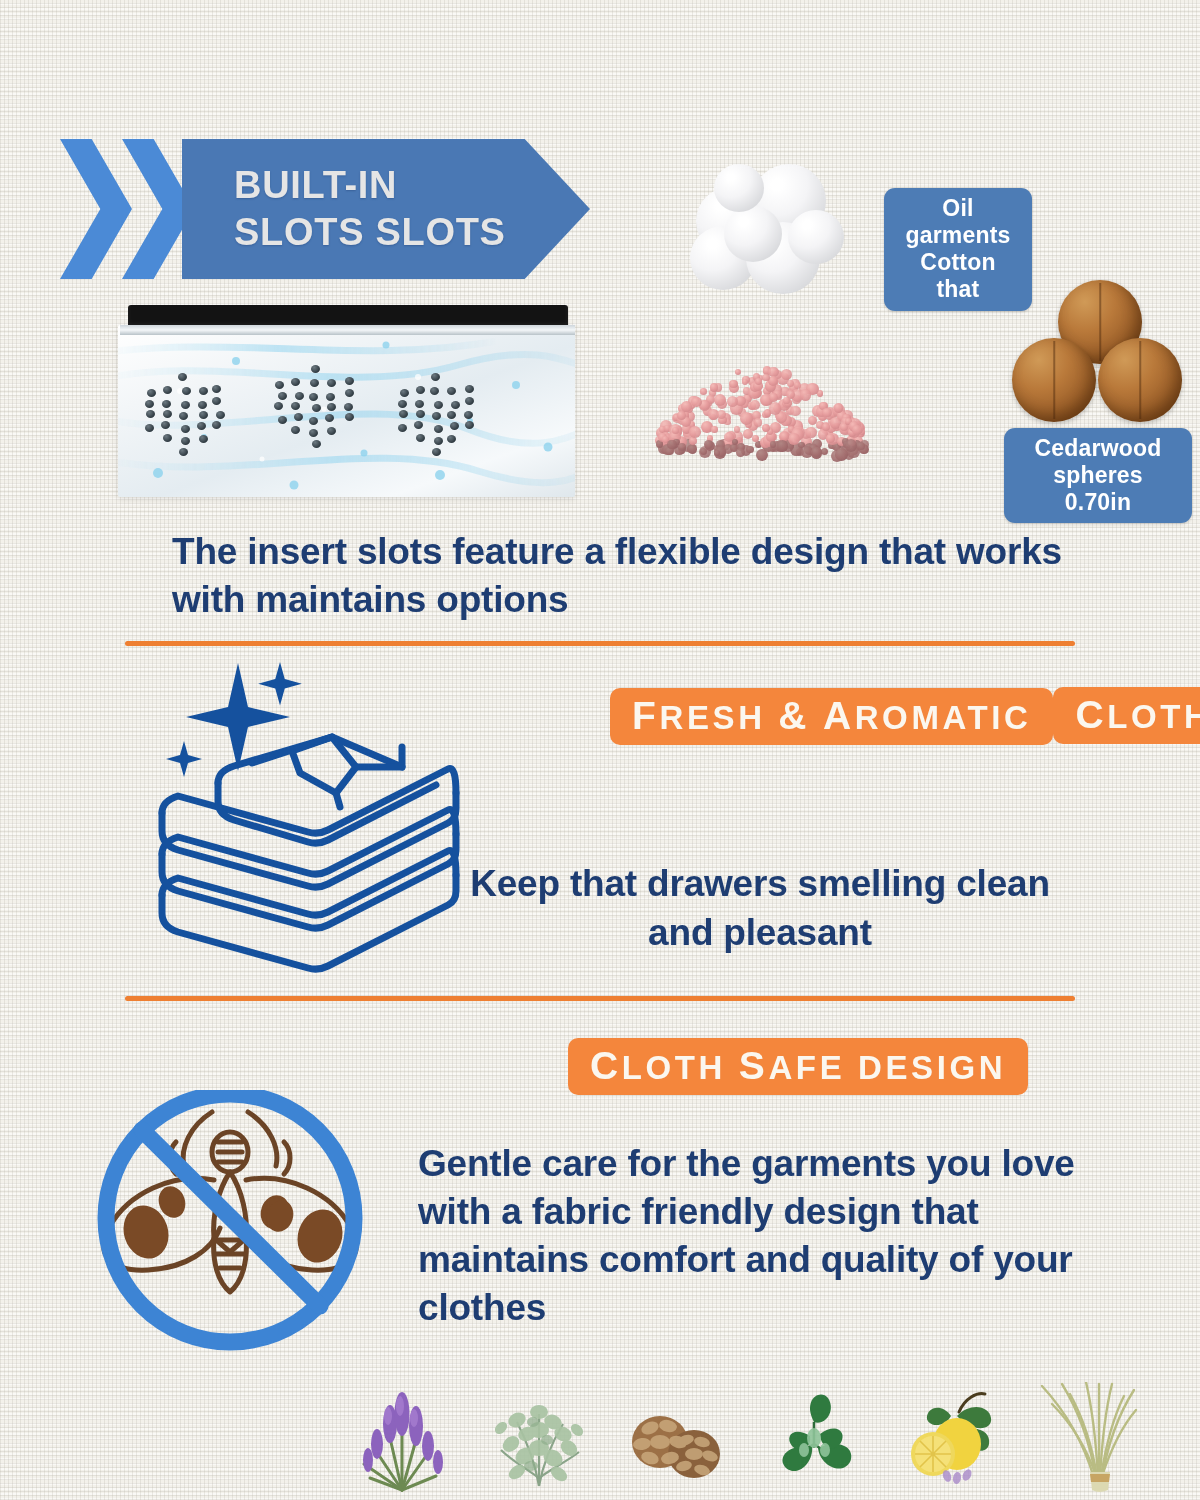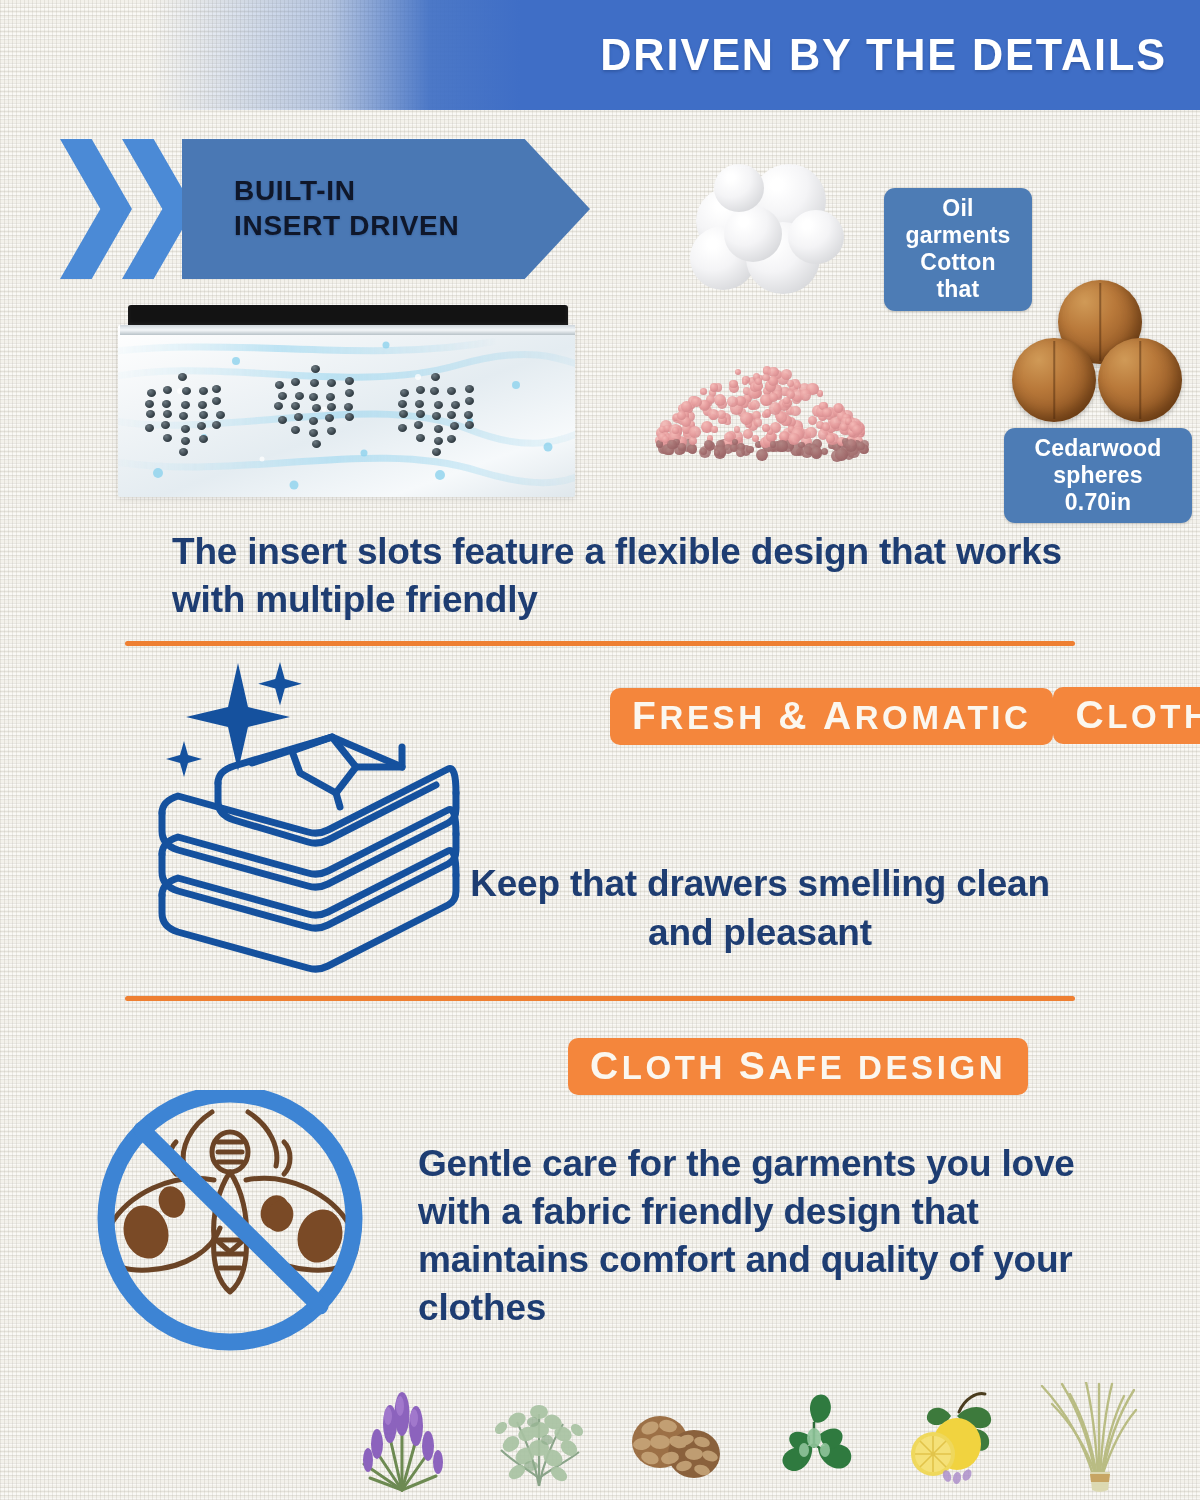--- a/index.html
+++ b/index.html
@@ -52,21 +52,21 @@
   .chev.c1 { left:0;  clip-path: polygon(0% 0%, 44% 0%, 100% 50%, 44% 100%, 0% 100%, 56% 50%); }
   .chev.c2 { left:62px; clip-path: polygon(0% 0%, 44% 0%, 100% 50%, 44% 100%, 0% 100%, 56% 50%); }
   .banner-body {
     position:absolute; left:122px; top:0; width:408px; height:140px;
     background:#4a78b4;
     clip-path: polygon(0% 0%, 84% 0%, 100% 50%, 84% 100%, 0% 100%);
     display:flex; flex-direction:column; justify-content:center;
     padding-left:52px;
   }
   .banner-line {
-    color:#0f172a; font-size:28px; font-weight:bold; letter-spacing:.7px; line-height:1.24;
+    color:#e5e5e5; font-size:38px; font-weight:bold; letter-spacing:.7px; line-height:1.24;
     text-shadow:0 1px 2px rgba(25,55,105,.35);
   }
 
   
   .product-photo { position:absolute; left:110px; top:305px; width:470px; height:195px; }
   .foam-strip {
     position:absolute; left:18px; top:0; width:440px; height:22px;
     background:#131313; border-radius:3px 3px 0 0;
     box-shadow: inset 0 -3px 5px rgba(255,255,255,.08);
   }
@@ -153,30 +153,27 @@
   }
   .botanical { width:104px; height:112px; position:relative; }
 </style>
 </head>
 <body>
 
 <div id="canvas-texture"></div>
 
 <div id="page">
 
-  <div class="header-band">
-    <div class="header-title">DRIVEN BY THE DETAILS</div>
-  </div>
 
   <div class="chev-wrap">
     <div class="chev c1"></div>
     <div class="chev c2"></div>
     <div class="banner-body">
       <div class="banner-line">BUILT-IN</div>
-      <div class="banner-line">INSERT DRIVEN</div>
+      <div class="banner-line">SLOTS SLOTS</div>
     </div>
   </div>
 
   <div class="product-photo">
     <svg width="470" height="195" viewBox="0 0 470 195" style="position:absolute;left:0;top:0;">
       <defs>
         <linearGradient id="wg" x1="0" y1="0" x2="1" y2="0">
           <stop offset="0" stop-color="#bfe6f5" stop-opacity="0"></stop>
           <stop offset=".45" stop-color="#9fd8f0" stop-opacity=".75"></stop>
           <stop offset="1" stop-color="#7fcbea" stop-opacity="0"></stop>
@@ -617,21 +614,21 @@
 
   <div class="badge" id="badge-cotton">
     <div>Oil garments</div>
     <div>Cotton that</div>
   </div>
   <div class="badge" id="badge-cedar">
     <div>Cedarwood</div>
     <div>spheres 0.70in</div>
   </div>
 
-  <div class="body-copy" id="copy-inserts">The insert slots feature a flexible design that works with multiple friendly</div>
+  <div class="body-copy" id="copy-inserts">The insert slots feature a flexible design that works with maintains options</div>
 
   <div class="rule" id="rule-1"></div>
 
   <div class="clothes-icon">
     <svg width="340" height="320" viewBox="0 0 340 320">
       <g fill="none" stroke="#15519e" stroke-width="7" stroke-linejoin="round" stroke-linecap="round">
         <path d="M22 240 L22 258 Q22 272 38 277 L168 313 Q178 316 188 311 L308 250 Q316 246 316 236 L316 220"></path>
         <path d="M22 240 Q22 228 38 223 L168 259 Q178 262 188 257 L308 196 Q316 192 316 220"></path>
         <path d="M22 199 L22 217 Q22 231 38 236 L168 272 Q178 275 188 270 L308 209 Q316 205 316 195 L316 179"></path>
         <path d="M22 199 Q22 187 38 182 L168 218 Q178 221 188 216 L308 155 Q316 151 316 179"></path>

